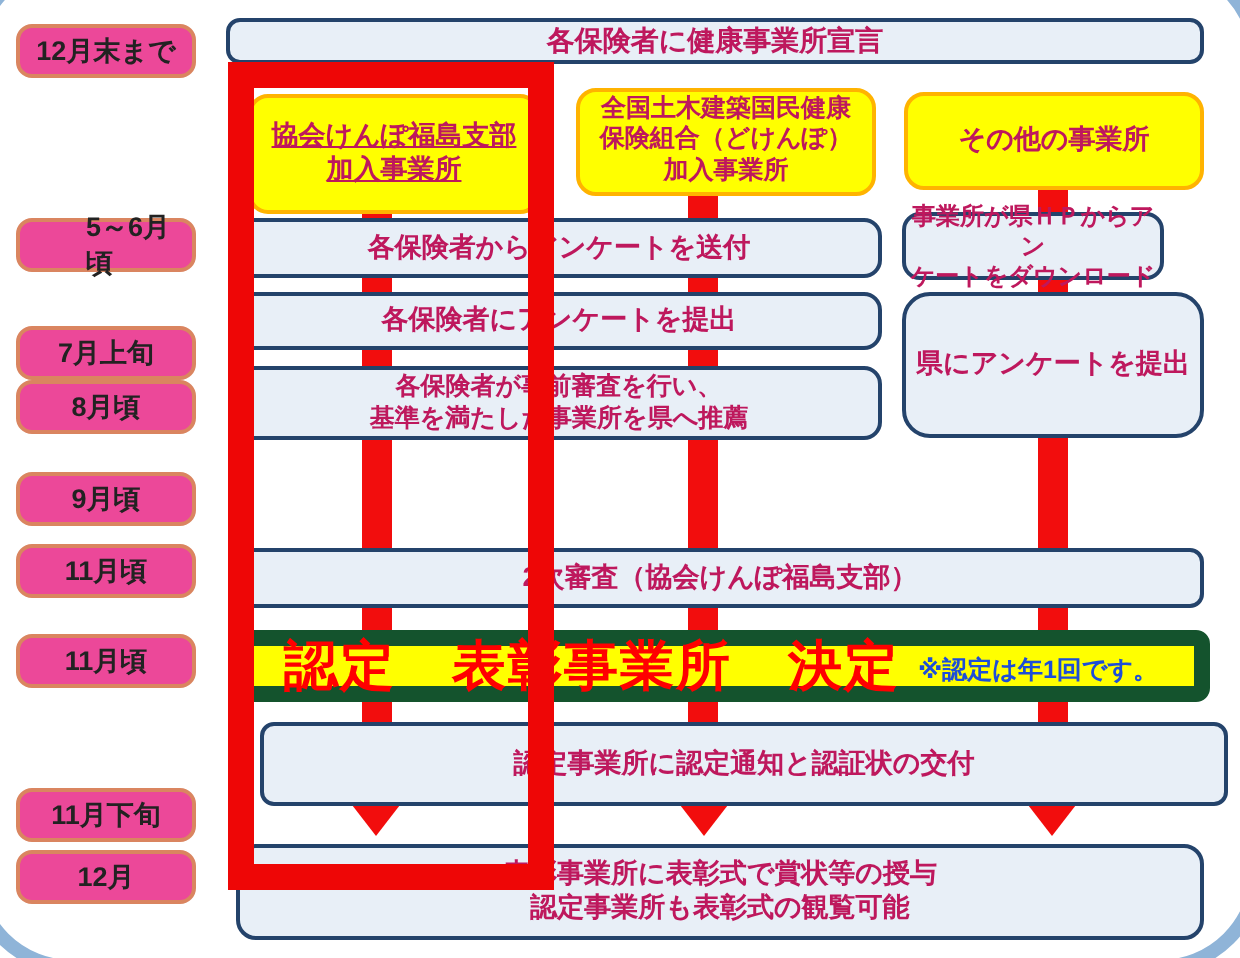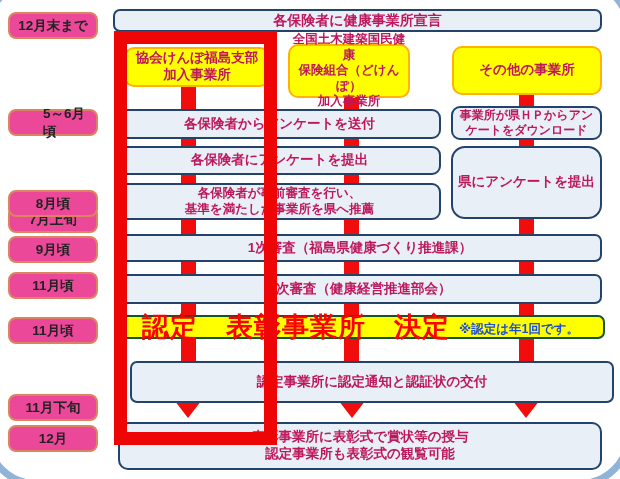--- a/index.html
+++ b/index.html
@@ -37,22 +37,22 @@
     border-left:17px solid transparent;border-right:17px solid transparent;
     border-top:22px solid #F20D0D;
   }
   
   .hl{
     position:absolute;left:114px;top:31px;width:163px;height:414px;z-index:6;
     border:13px solid #EE0606;box-sizing:border-box;pointer-events:none;
   }
   
   .banner{
-    position:absolute;left:116px;top:315px;width:489px;height:24px;z-index:2;
-    background:#FFFF00;border:2px solid #14532d;border-radius:7px;box-sizing:border-box;
+    position:absolute;left:116px;top:315px;width:489px;height:36px;z-index:2;
+    background:#FFFF00;border:8px solid #14532d;border-radius:7px;box-sizing:border-box;
     display:flex;align-items:center;justify-content:center;gap:9px;
   }
   .banner-main{font-size:27px;font-weight:bold;color:#FF0000;letter-spacing:1px;white-space:nowrap;}
   .banner-note{font-size:12.5px;font-weight:bold;color:#1d4ed8;white-space:nowrap;padding-top:4px;}
   .f12{font-size:12px;}
   .f125{font-size:12.5px;}
   .f14{font-size:14px;}
 </style>
 </head>
 <body>
@@ -63,48 +63,47 @@
 
   <div class="bar" style="left:181px;"></div>
   <div class="bar" style="left:344px;"></div>
   <div class="bar" style="left:519px;"></div>
   <div class="head" style="left:171px;"></div>
   <div class="head" style="left:335px;"></div>
   <div class="head" style="left:509px;"></div>
 
   <div class="tl" style="top:12px;">12月末まで</div>
   <div class="tl" style="top:109px;padding-left:33px;">5～6月頃</div>
-  <div class="tl" style="top:163px;margin-top:43px;">7月上旬</div>
+  <div class="tl" style="top:163px;">7月上旬</div>
   <div class="tl" style="top:190px;">8月頃</div>
   <div class="tl" style="top:236px;">9月頃</div>
   <div class="tl" style="top:272px;">11月頃</div>
   <div class="tl" style="top:317px;">11月頃</div>
   <div class="tl" style="top:362px;margin-top:32px;">11月下旬</div>
   <div class="tl" style="top:425px;">12月</div>
 
   <div class="box f14" style="left:113px;top:9px;width:489px;height:23px;border-radius:7px;">各保険者に健康事業所宣言</div>
 
-  <div class="box ybox" style="left:124px;top:47px;width:146px;height:40px;">協会けんぽ福島支部
+  <div class="box ybox" style="left:124px;top:47px;width:146px;height:60px;text-decoration:underline;">協会けんぽ福島支部
 加入事業所</div>
-  <div class="box ybox f125" style="left:288px;top:44px;width:122px;height:54px;">全国土木建築国民健康
+  <div class="box ybox f125" style="left:288px;top:44px;width:150px;height:54px;font-family:Liberation Mono, monospace;">全国土木建築国民健康
 保険組合（どけんぽ）
 加入事業所</div>
   <div class="box ybox" style="left:452px;top:46px;width:150px;height:49px;">その他の事業所</div>
 
   <div class="box" style="left:118px;top:109px;width:323px;height:30px;">各保険者からアンケートを送付</div>
   <div class="box" style="left:118px;top:146px;width:323px;height:29px;">各保険者にアンケートを提出</div>
   <div class="box f125" style="left:118px;top:183px;width:323px;height:37px;">各保険者が事前審査を行い、
 基準を満たした事業所を県へ推薦</div>
 
-  <div class="box f12" style="left:451px;top:106px;width:151px;height:34px;">事業所が県ＨＰからアン
+  <div class="box f12" style="left:451px;top:106px;width:131px;height:34px;">事業所が県ＨＰからアン
 ケートをダウンロード</div>
   <div class="box" style="left:451px;top:146px;width:151px;height:73px;border-radius:14px;">県にアンケートを提出</div>
 
-  <div class="box" style="left:118px;top:234px;width:484px;height:28px;border-radius:7px;">1次審査（福島県健康づくり推進課）</div>
-  <div class="box" style="left:118px;top:274px;width:484px;height:30px;border-radius:7px;">2次審査（健康経営推進部会）</div>
+  <div class="box" style="left:118px;top:274px;width:484px;height:30px;border-radius:7px;">2次審査（協会けんぽ福島支部）</div>
 
   <div class="banner">
     <span class="banner-main">認定　表彰事業所　決定</span>
     <span class="banner-note">※認定は年1回です。</span>
   </div>
 
   <div class="box" style="left:130px;top:361px;width:484px;height:42px;border-radius:7px;">認定事業所に認定通知と認証状の交付</div>
   <div class="box" style="left:118px;top:422px;width:484px;height:48px;border-radius:10px;">表彰事業所に表彰式で賞状等の授与
 認定事業所も表彰式の観覧可能</div>
 

